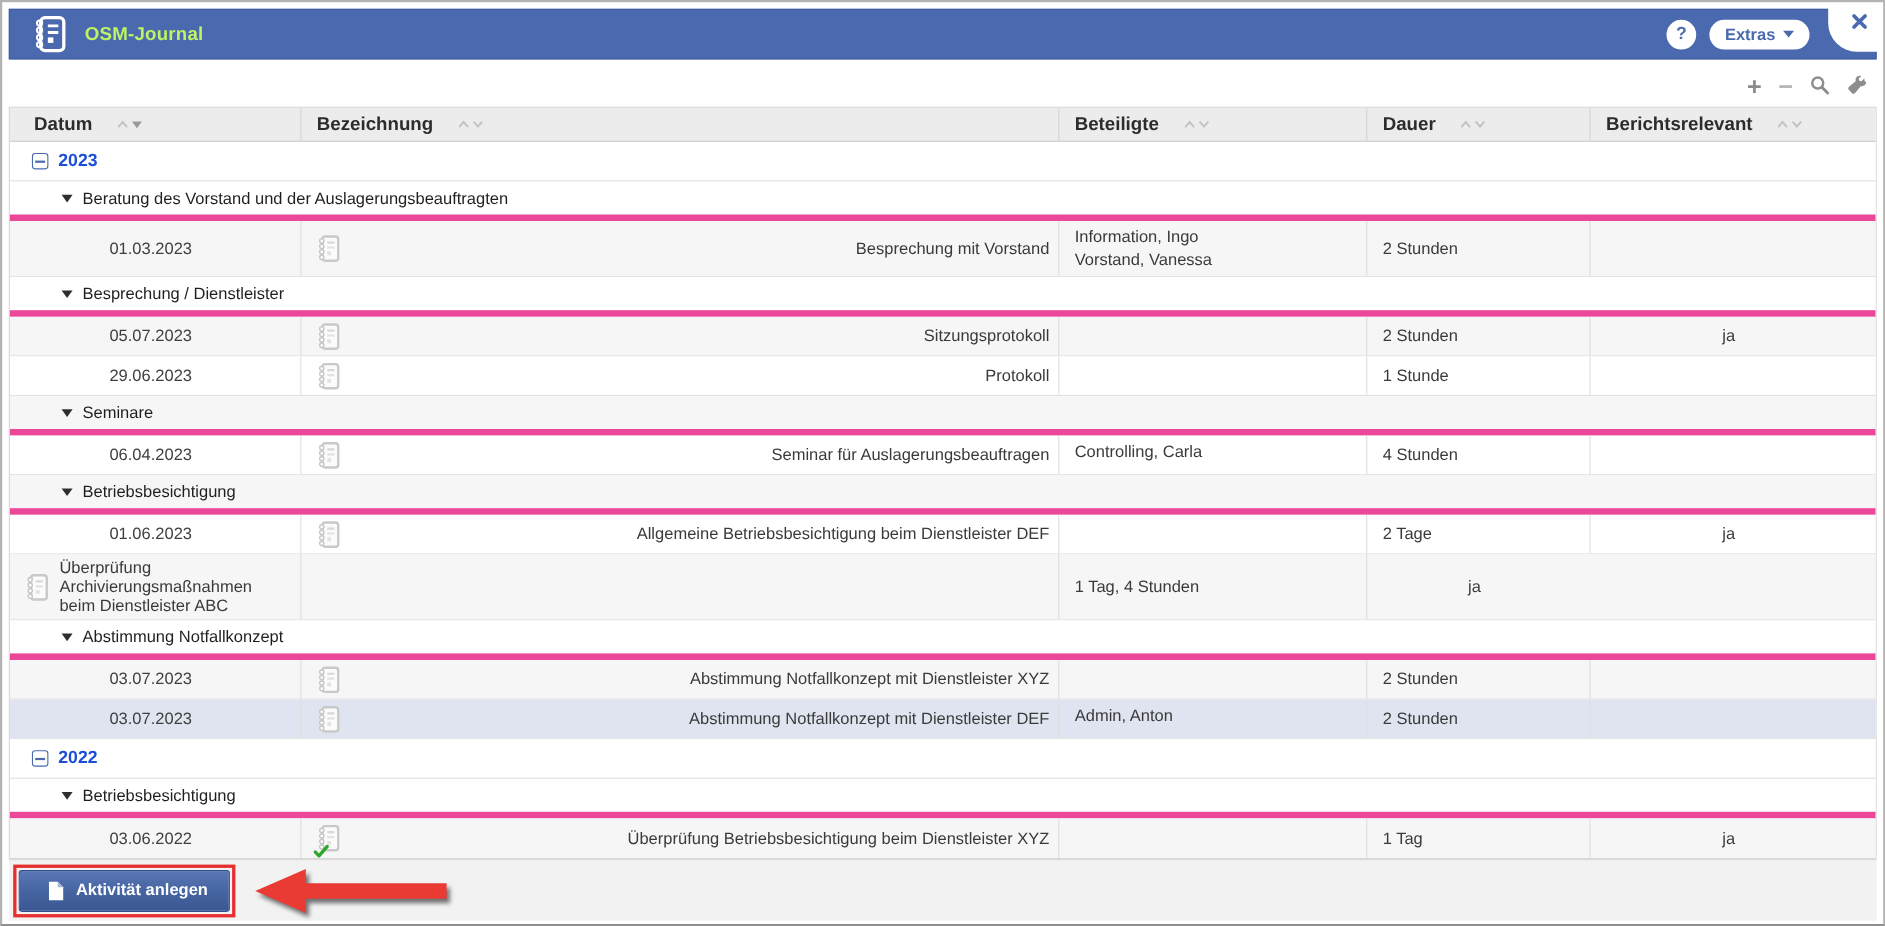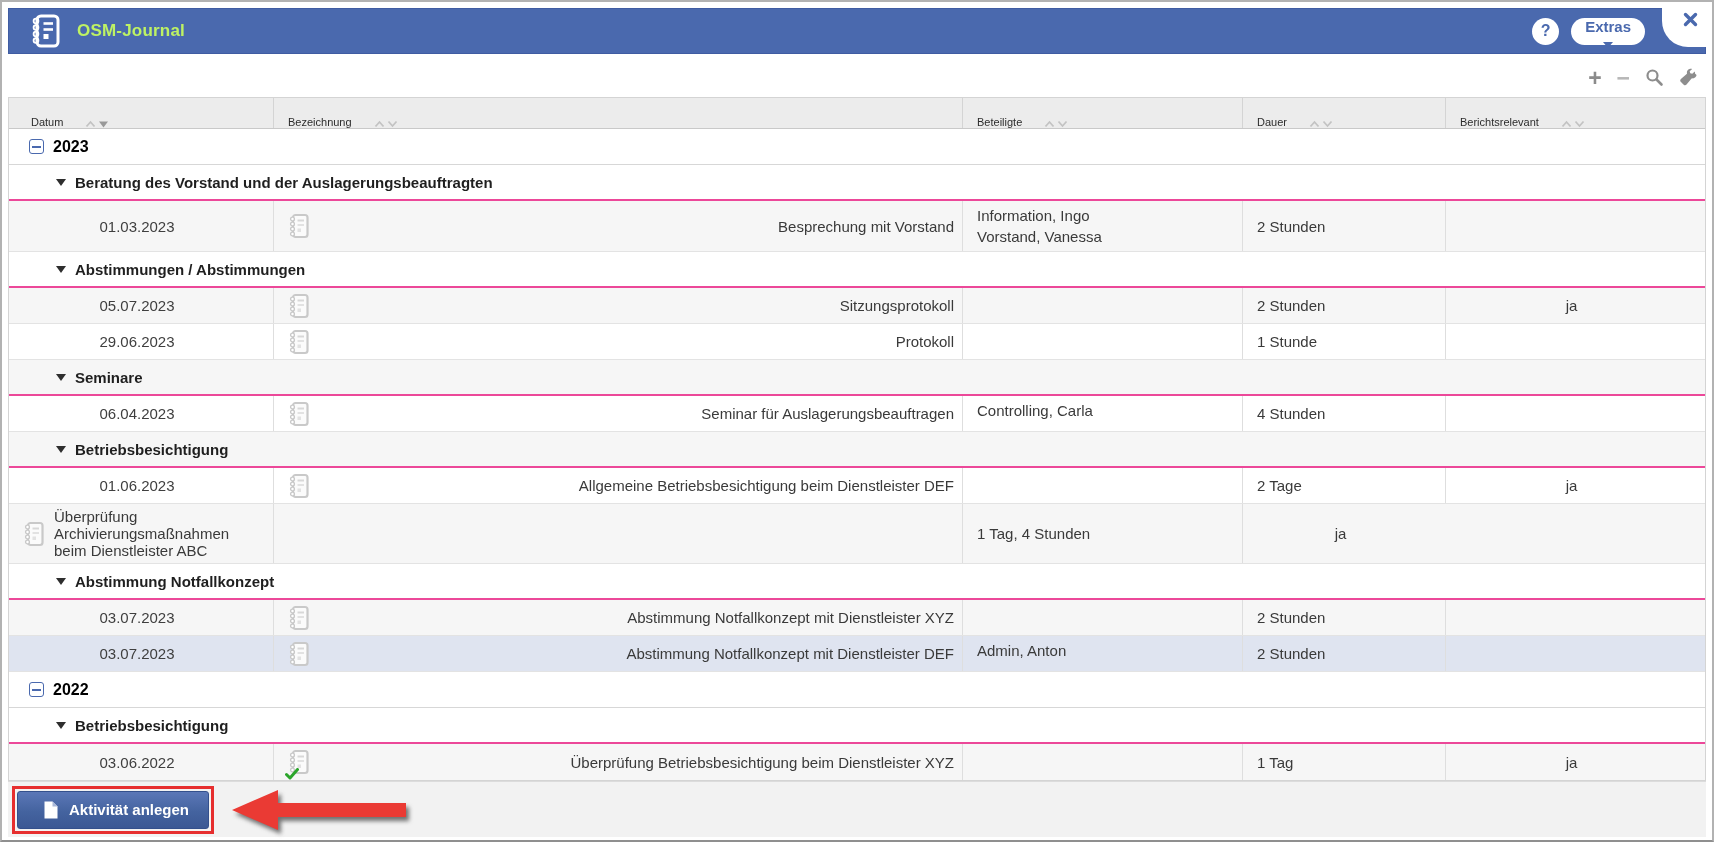--- a/index.html
+++ b/index.html
@@ -22,21 +22,21 @@
   .title-icon { margin-right:16px; display:flex; }
   .page-title { color:#bef264; font-weight:bold; font-size:17px; letter-spacing:.2px; }
   .titlebar-right { margin-left:auto; display:flex; align-items:center; gap:12px; padding-right:44px; }
   .help-btn {
     width:27px; height:27px; border-radius:50%; background:#fff; color:#4a69ae;
     font-weight:bold; font-size:16px; display:flex; align-items:center; justify-content:center; cursor:pointer;
   }
   .extras-btn {
     background:#fff; border-radius:15px; height:27px; padding:0 14px;
     color:#4a69ae; font-weight:bold; font-size:15px;
-    display:flex; align-items:center; gap:7px; cursor:pointer;flex-direction:column;
+    display:flex; align-items:center; gap:7px; cursor:pointer;
   }
   .extras-caret { width:0; height:0; border-left:5px solid transparent; border-right:5px solid transparent; border-top:6px solid #4a69ae; }
   .close-notch {
     position:absolute; top:2px; right:3px; width:47px; height:43px;
     background:#fff; border-bottom-left-radius:26px; z-index:6;
     display:flex; align-items:flex-start; justify-content:flex-end;
     padding:8px 11px 0 0; cursor:pointer;
   }
 
   
@@ -48,22 +48,22 @@
   .tool-plus  { font-size:23px; font-weight:bold; color:#8b8b8b; line-height:18px; }
   .tool-minus { font-size:23px; font-weight:bold; color:#b7b7b7; line-height:18px; }
 
   
   .journal-table { flex:none; border:1px solid #d4d4d4; }
   .thead {
     display:grid; grid-template-columns:265px 689px 280px 203px 1fr;
     background:#ececec; border-bottom:1px solid #c9c9c9; height:31px;
   }
   .th {
-    display:flex; align-items:flex-end; padding-left:14px;
-    font-weight:normal; font-size:11px; color:#2c2c2c;
+    display:flex; align-items:center; padding-left:14px;
+    font-weight:bold; font-size:17px; color:#2c2c2c;
     border-right:1px solid #d4d4d4; cursor:pointer;
   }
   .th:first-child { padding-left:22px; }
   .th:last-child { border-right:none; }
   .sort-icons { margin-left:22px; display:flex; align-items:center; gap:2px; }
 
   .trow {
     display:grid; grid-template-columns:265px 689px 280px 203px 1fr;
     border-bottom:1px solid #e3e3e3; min-height:36px; background:#fff; cursor:pointer;
   }
@@ -78,32 +78,32 @@
   .cell.c-date { justify-content:center; padding-left:0; color:#3f3f3f; }
   .cell.c-rel  { justify-content:center; padding-left:0; }
   .cell.c-part { flex-direction:column; align-items:flex-start; justify-content:flex-start; line-height:21px; }
   .cell.c-title { gap:10px;justify-content:space-between; }
   .entry-icon-wrap { position:relative; flex:none; display:flex; }
   .check-badge { position:absolute; left:-3px; bottom:-5px; display:flex; }
 
   .year-row {
     display:flex; align-items:center; min-height:36px; padding-left:20px; gap:9px;
     border-bottom:1px solid #d7d7d7; background:#fff;
-    font-weight:bold; color:#000000; font-size:16px; cursor:pointer;
+    font-weight:bold; color:#1d4ed8; font-size:16px; cursor:pointer;
   }
   .minus-box {
     width:15px; height:15px; border:1px solid #4a69ae; border-radius:3px; background:#fff;
     display:flex; align-items:center; justify-content:center; flex:none;
   }
   .minus-box i { display:block; width:9px; height:2px; background:#4a69ae; }
 
   .group-row {
     display:flex; align-items:center; min-height:36px; padding-left:47px; gap:9px;
-    border-bottom:2px solid #ec4899; background:#fff;
-    font-weight:bold; color:#1f1f1f; font-size:15px; cursor:pointer;
+    border-bottom:6px solid #ec4899; background:#fff;
+    font-weight:normal; color:#1f1f1f; font-size:15px; cursor:pointer;
   }
   .group-row.shaded { background:#f6f6f6; }
   .tri-down { width:0; height:0; border-left:5px solid transparent; border-right:5px solid transparent; border-top:7px solid #2e2e2e; flex:none; }
 
   
   .spacer { flex:1; background:#fff; }
   .footer {
     flex:none; height:56px; background:#f2f2f2; border-top:1px solid #dcdcdc;
     display:flex; align-items:center; padding-left:4px; position:relative;
   }
@@ -257,21 +257,21 @@
           </div>
           <div class="cell c-part">
             <span>Information, Ingo</span>
             <span>Vorstand, Vanessa</span>
           </div>
           <div class="cell ">2 Stunden</div>
           <div class="cell c-rel"></div>
         </div>
         <div class="group-row">
           <span class="tri-down"></span>
-          <span>Abstimmungen / Abstimmungen</span>
+          <span>Besprechung / Dienstleister</span>
         </div>
         <div class="trow shaded">
           <div class="cell c-date">05.07.2023</div>
           <div class="cell c-title">
             <span class="entry-icon-wrap">
   <svg width="21" height="26" viewBox="0 0 21 26">
     <rect x="5" y="2" width="14.5" height="22" rx="2.5" fill="#fbfbfb" stroke="#c9c9c9" stroke-width="2.2"></rect>
     <line x1="9.5" y1="7.5" x2="16" y2="7.5" stroke="#d8d8d8" stroke-width="2"></line>
     <line x1="9.5" y1="12" x2="16" y2="12" stroke="#e2e2e2" stroke-width="2"></line>
     <rect x="9.5" y="15.5" width="3.5" height="3.5" fill="#e2e2e2"></rect>

